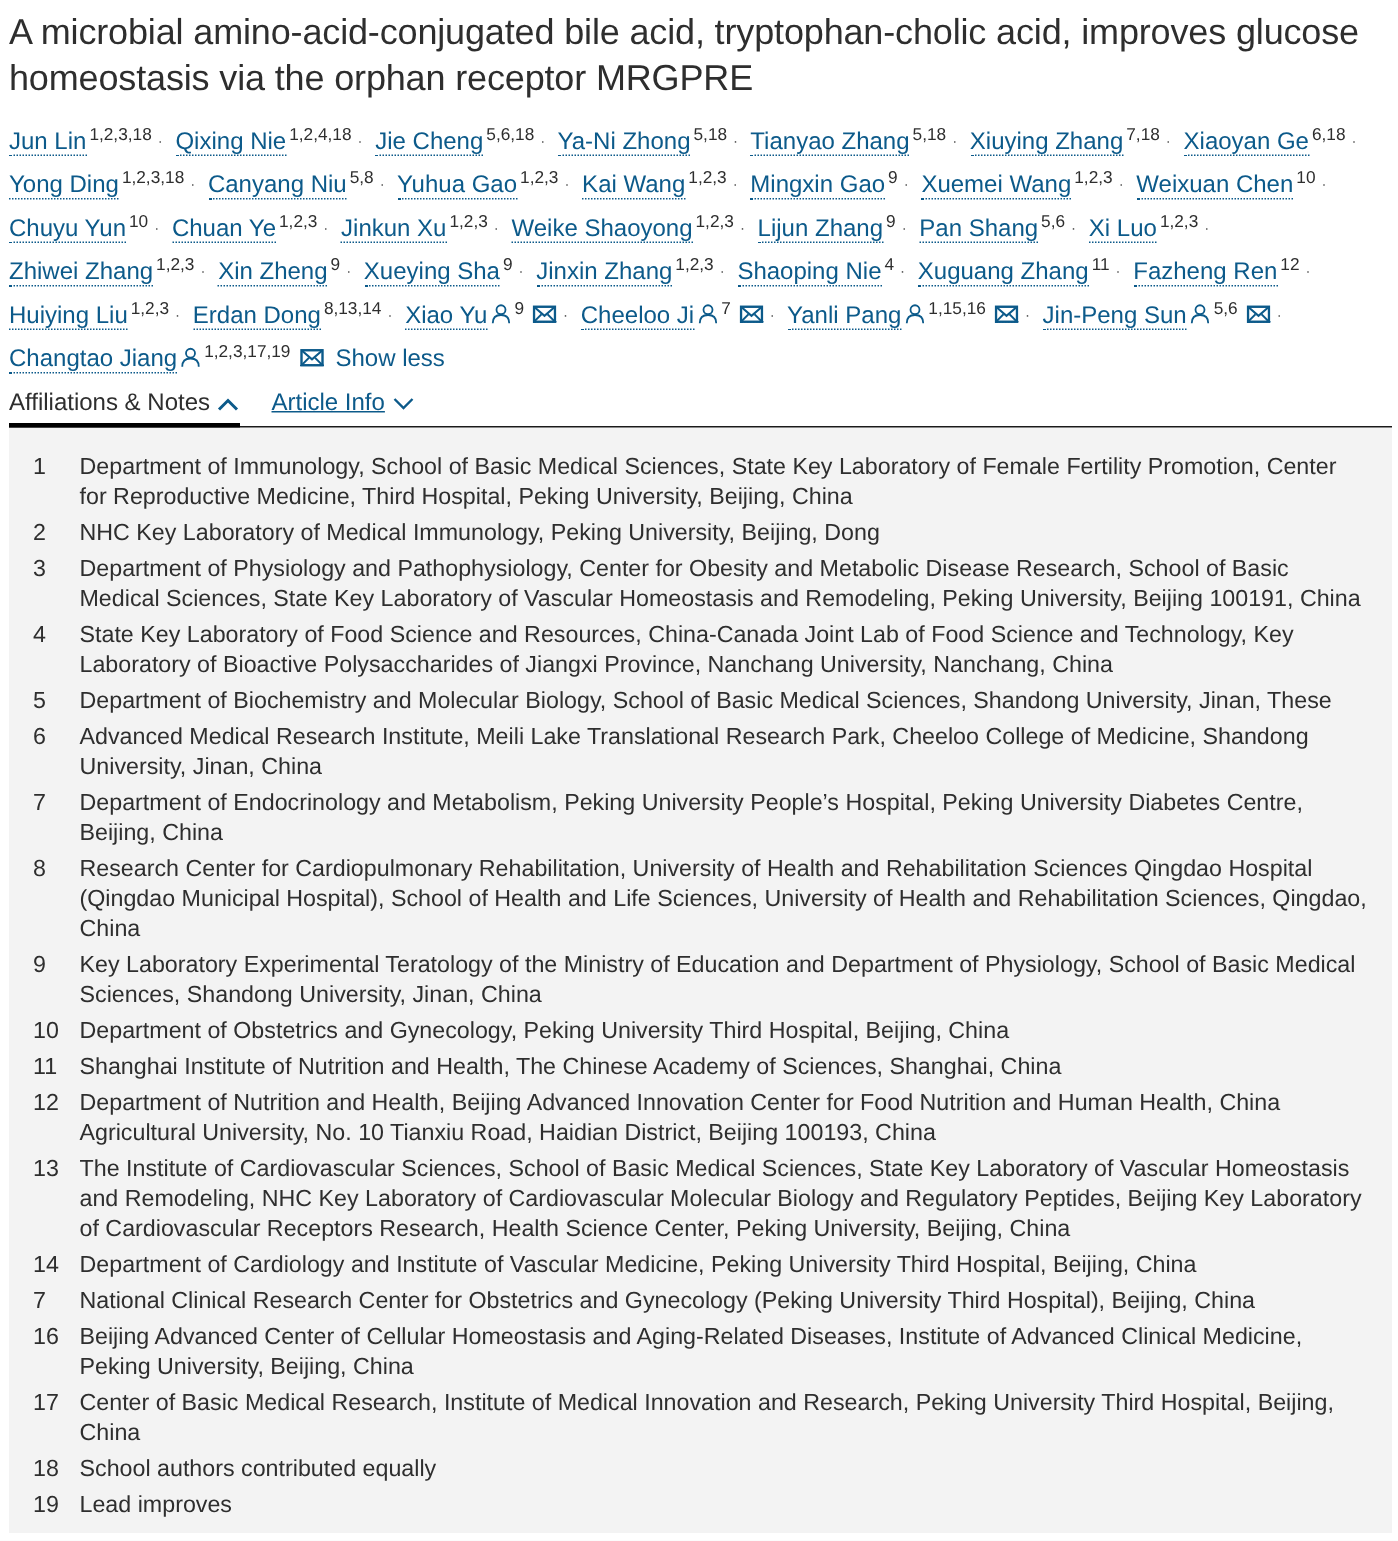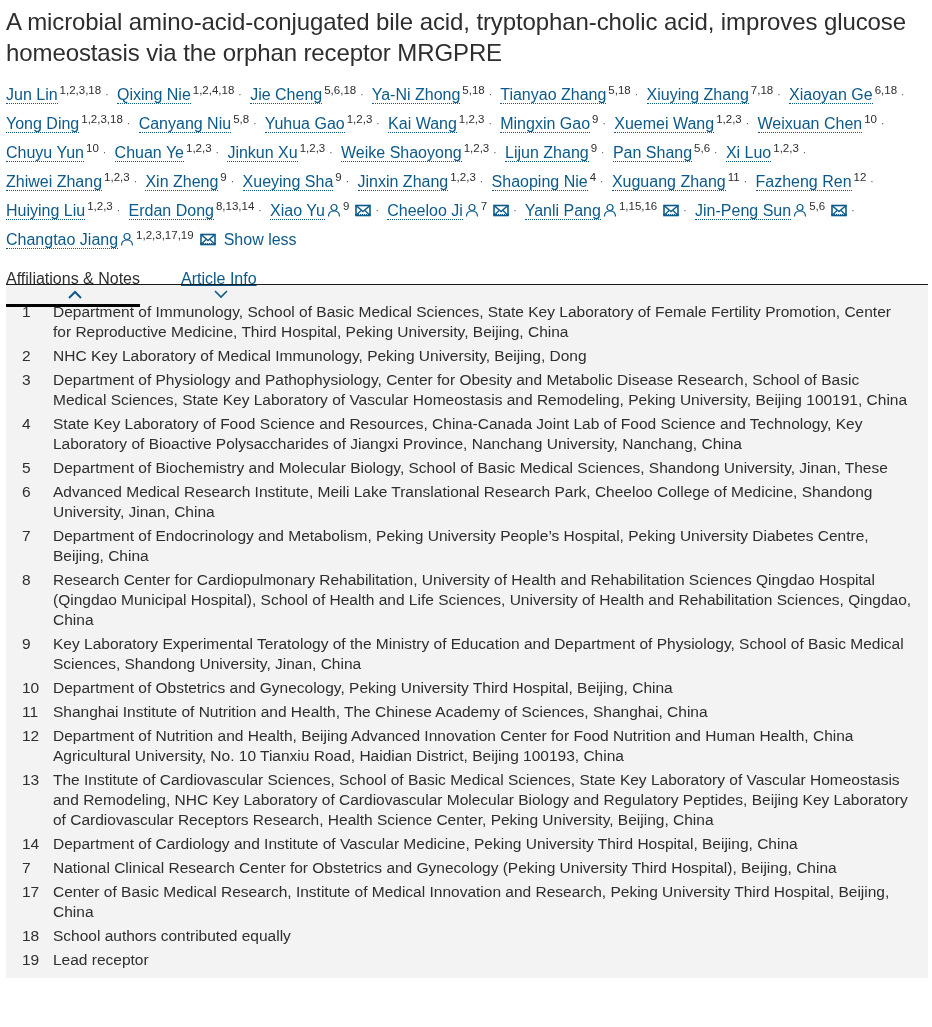--- a/index.html
+++ b/index.html
@@ -36,21 +36,21 @@
     border-bottom: 1px dotted #0c5a8a; padding-bottom: 1px; cursor: pointer;
   }
   .show-less { color: #0c5a8a; margin-left: 8px; cursor: pointer; }
 
   .tabs {
     margin-top: 6px; position: relative; height: 26px;
     border-bottom: 1px solid #1a1a1a;
     font-size: 16px;
   }
   .tab {
-    position: absolute; top: 12px; display: flex; align-items: center; cursor: pointer; flex-direction: column;
+    position: absolute; top: 2px; display: flex; align-items: center; cursor: pointer;
   }
   .tab-aff { left: 0; color: #2e2e2e; }
   .tab-aff::after {
     content: ""; position: absolute; left: 0; right: 0; bottom: -7px; height: 3px; background: #000;
   }
   .tab-info { left: 175px; color: #0c5a8a; text-decoration: underline; }
   .chev { display: inline-block; width: 16px; height: 12px; margin-left: 4px; }
 
   .aff-panel {
     background: #f3f3f3; margin-top: 0; padding: 17px 0 4px 0;
@@ -178,25 +178,29 @@
       </div>
       <div class="aff-row">
         <span class="aff-num">14</span>
         <span class="aff-text">Department of Cardiology and Institute of Vascular Medicine, Peking University Third Hospital, Beijing, China</span>
       </div>
       <div class="aff-row">
         <span class="aff-num">7</span>
         <span class="aff-text">National Clinical Research Center for Obstetrics and Gynecology (Peking University Third Hospital), Beijing, China</span>
       </div>
       <div class="aff-row">
+        <span class="aff-num">16</span>
+        <span class="aff-text">Beijing Advanced Center of Cellular Homeostasis and Aging-Related Diseases, Institute of Advanced Clinical Medicine, Peking University, Beijing, China</span>
+      </div>
+      <div class="aff-row">
         <span class="aff-num">17</span>
         <span class="aff-text">Center of Basic Medical Research, Institute of Medical Innovation and Research, Peking University Third Hospital, Beijing, China</span>
       </div>
       <div class="aff-row">
         <span class="aff-num">18</span>
         <span class="aff-text">School authors contributed equally</span>
       </div>
       <div class="aff-row">
         <span class="aff-num">19</span>
-        <span class="aff-text">Lead receptor</span>
+        <span class="aff-text">Lead improves</span>
       </div>
     </div>
 </div>
 
 </body></html>

